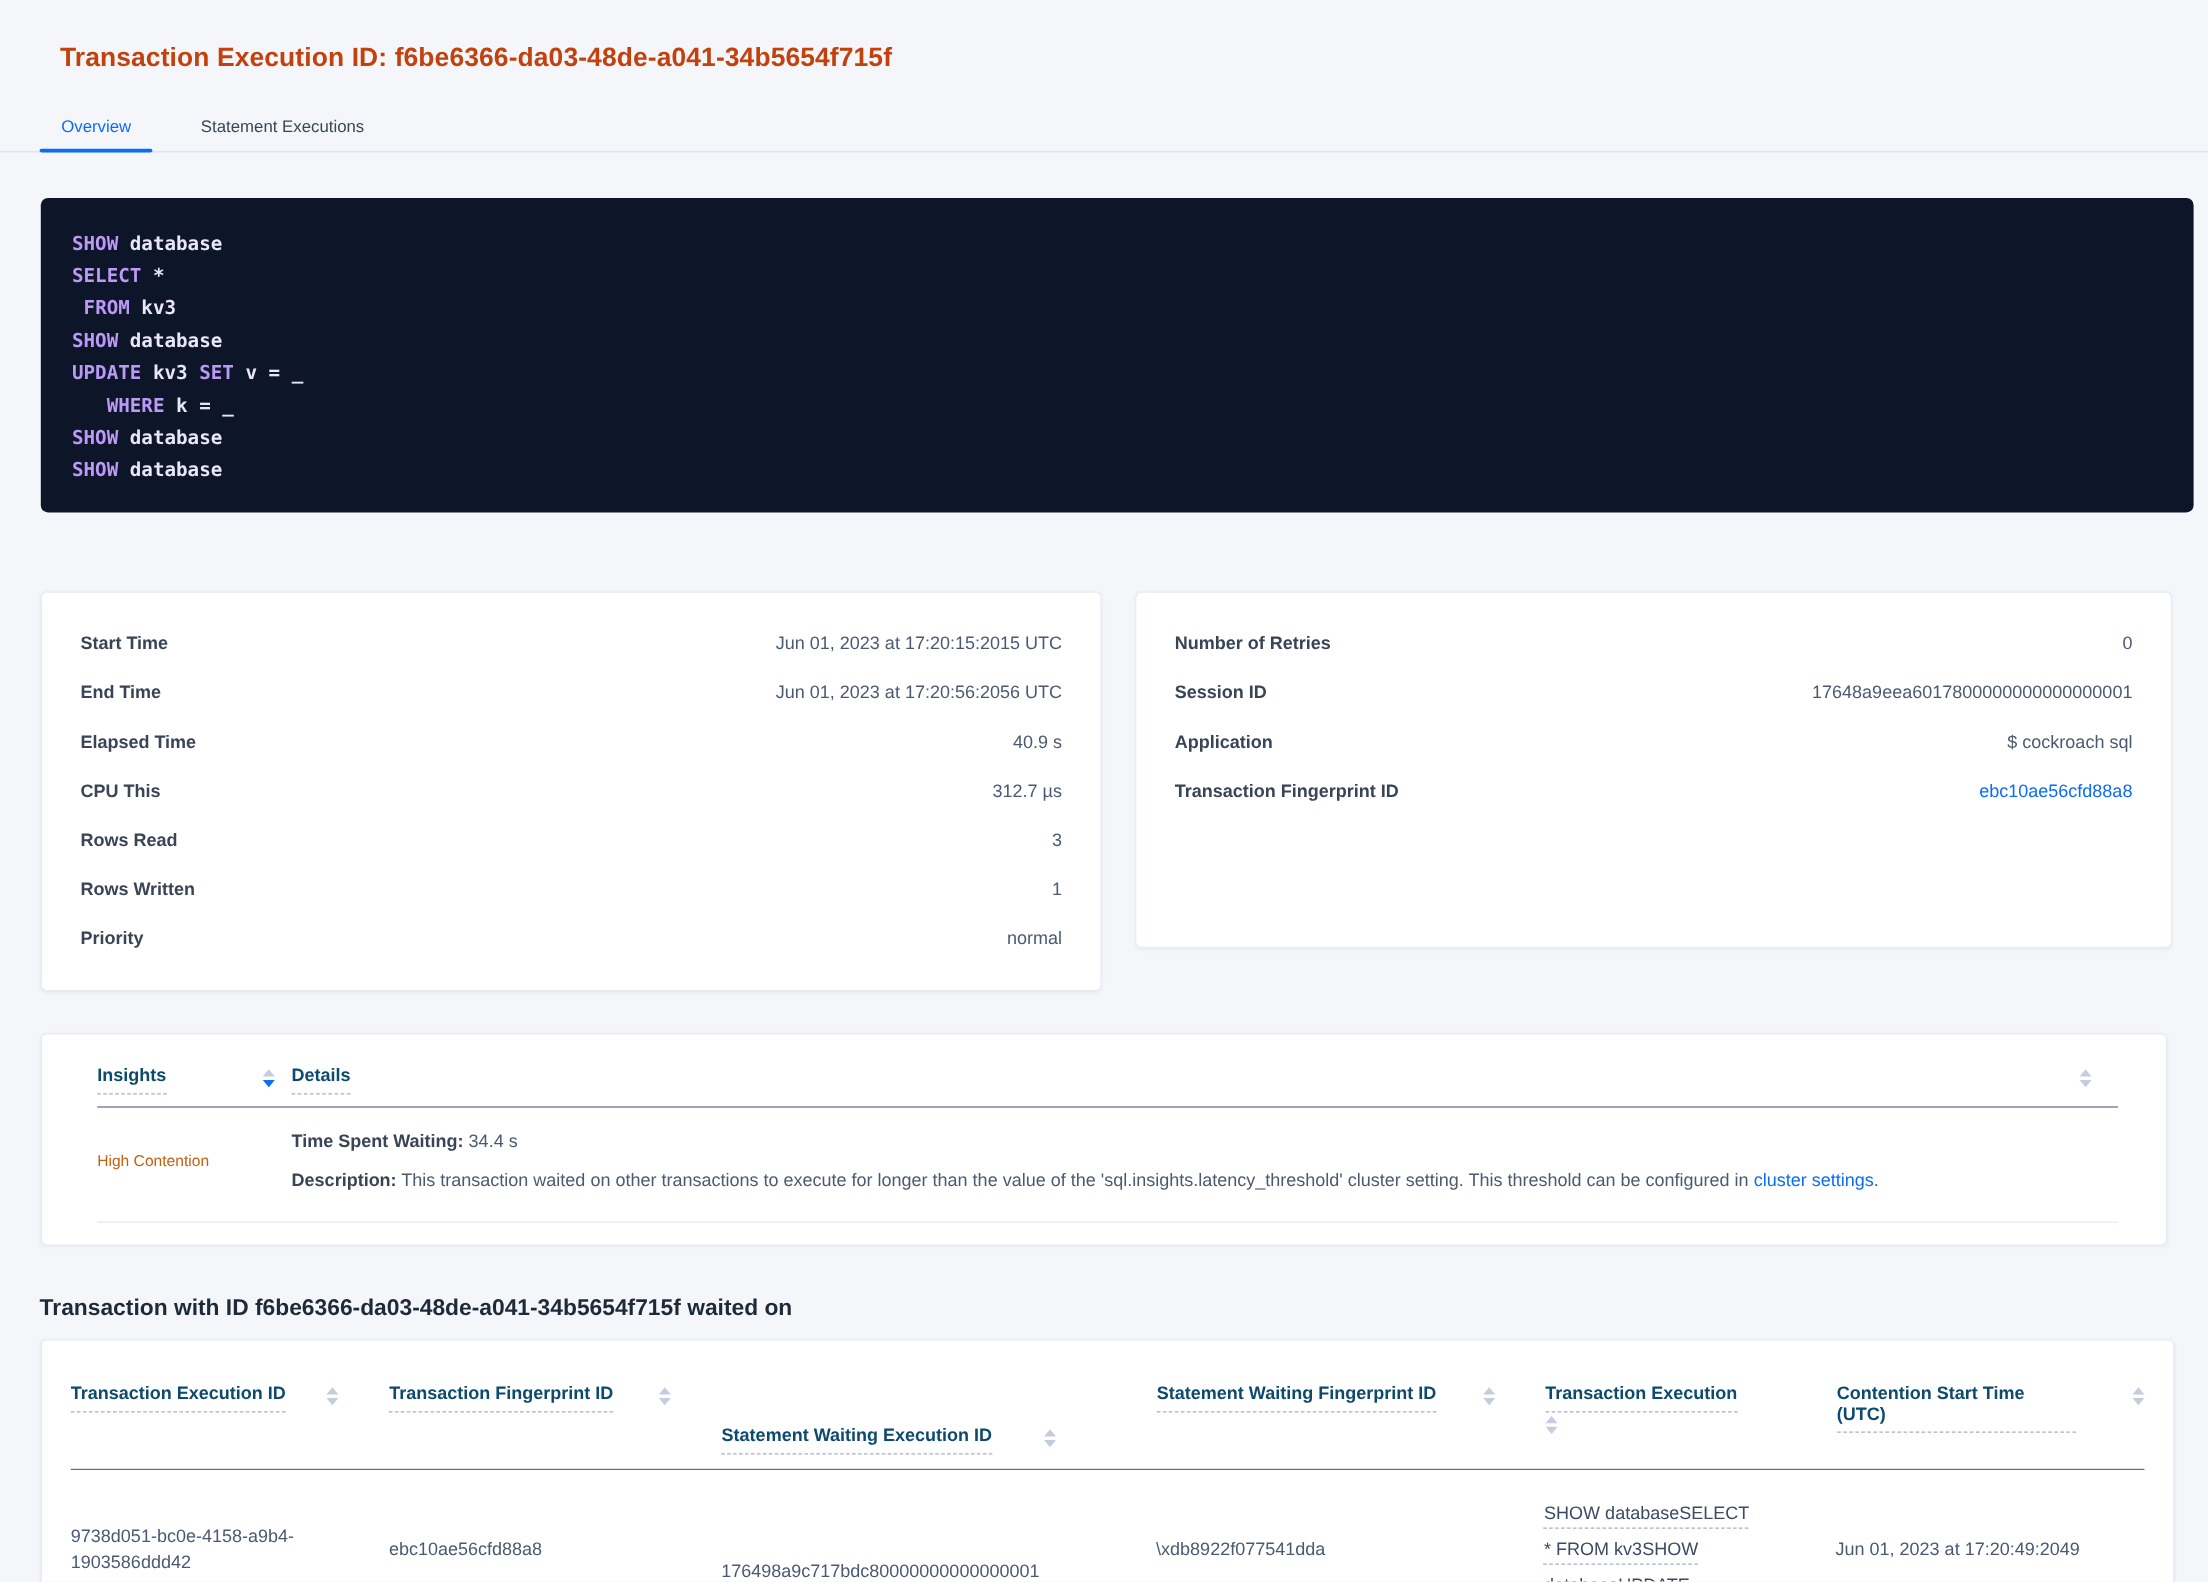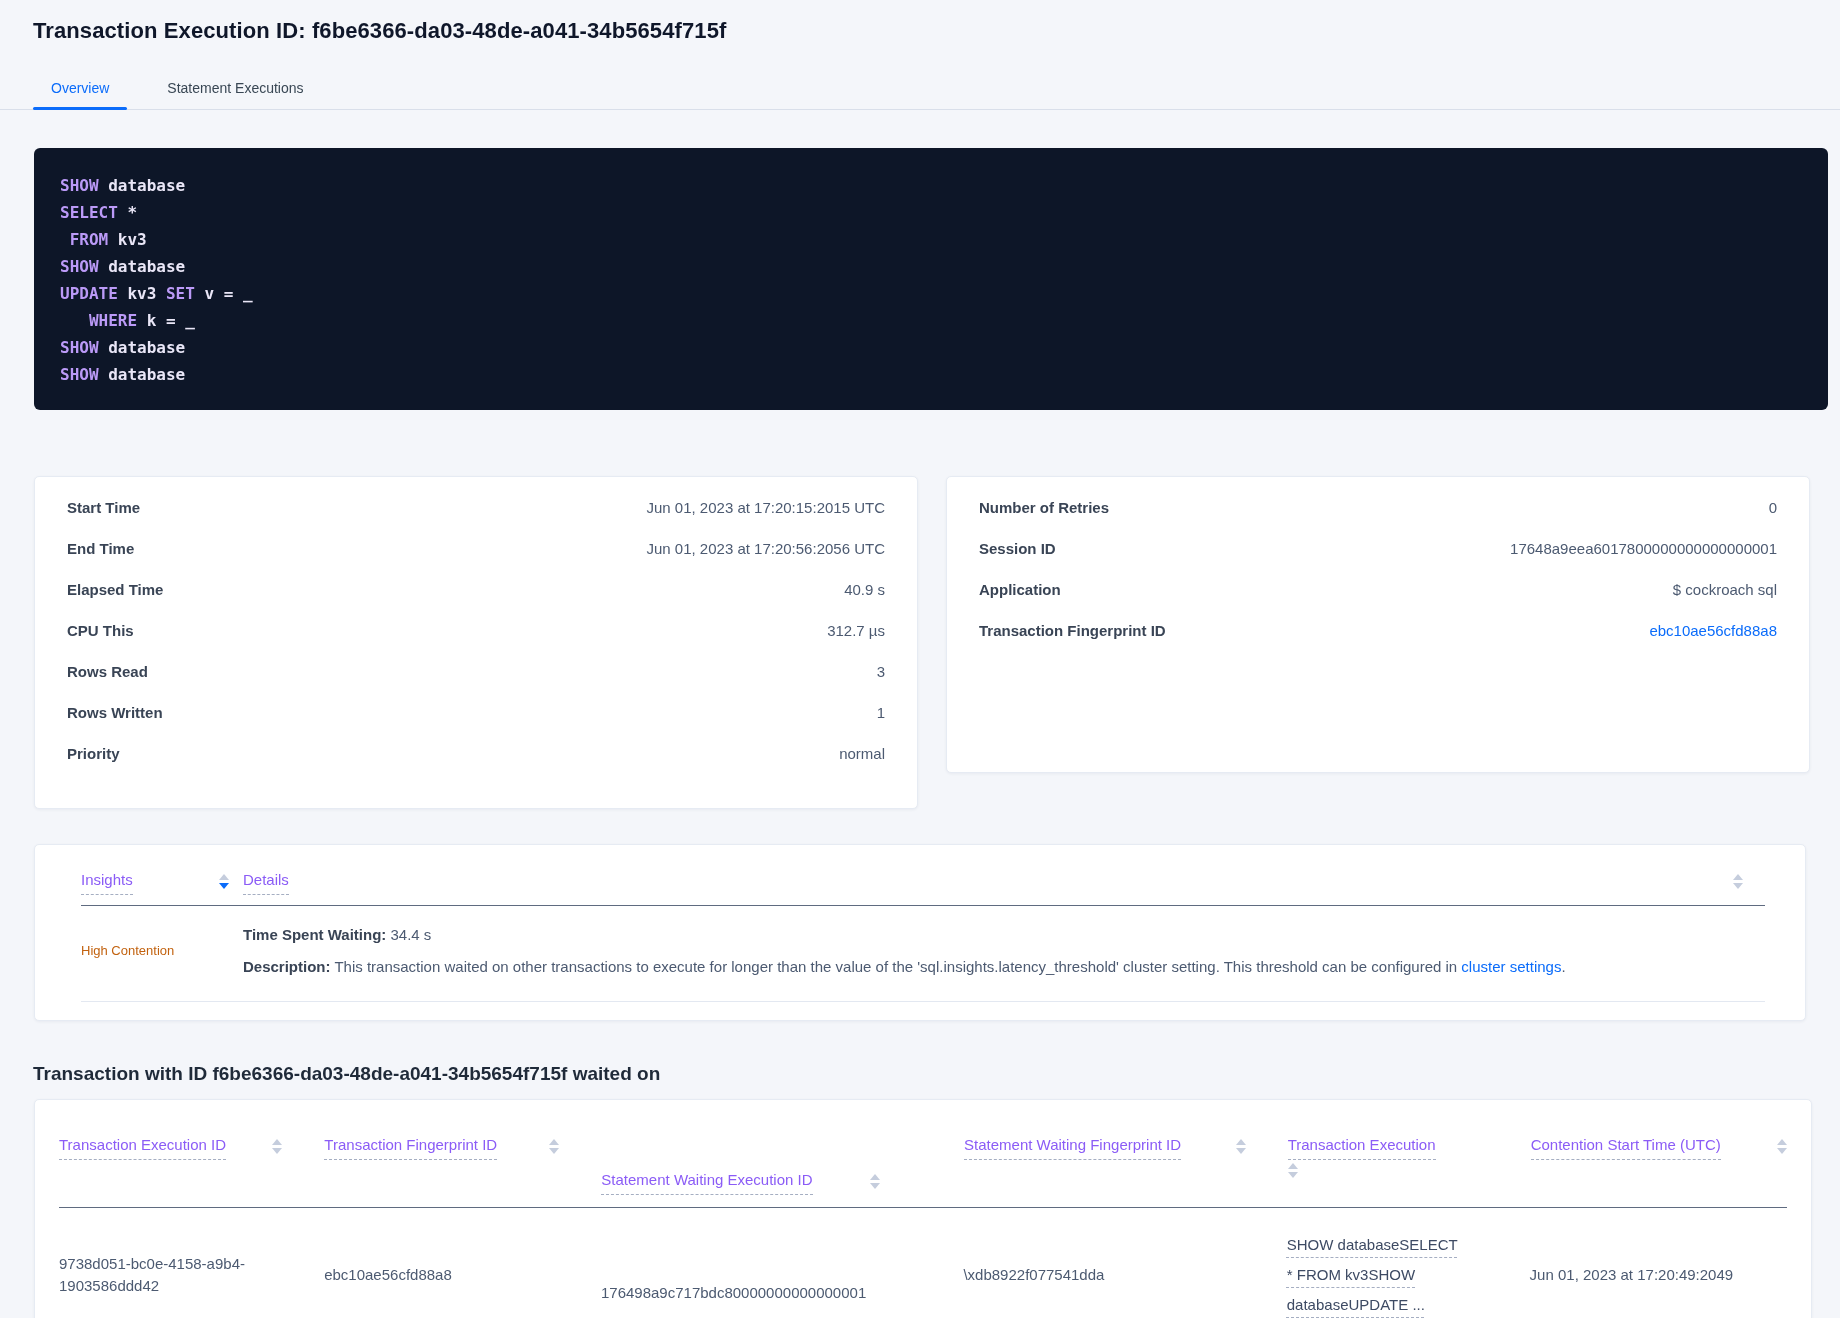--- a/index.html
+++ b/index.html
@@ -7,22 +7,22 @@
   body {
     width: 1840px; height: 1318px; overflow: hidden;
     background: #f4f6fa;
     font-family: "Liberation Sans", sans-serif;
     color: #4c5a71;
   }
   .page { width: 1840px; height: 1318px; position: relative; }
 
   
   .page-title {
-    margin: 0; padding: 18px 30px 0 33px;
-    font-size: 22px; font-weight: bold; color: #0f172a;
+    margin: 17px; padding: 18px 30px 0 33px;
+    font-size: 22px; font-weight: bold; color: #c2410c;
     letter-spacing: 0.1px;
   }
 
   
   .tabbar {
     margin-top: 28px; padding-left: 33px;
     border-bottom: 1px solid #d9dfea;
     display: flex; align-items: flex-end;
   }
   .tab {
@@ -51,31 +51,31 @@
 
   
   .card {
     background: #ffffff; border: 1px solid #e6ebf3; border-radius: 5px;
     box-shadow: 0 1px 3px rgba(40,53,77,0.06);
   }
   .cards-row { margin: 66px 30px 0 34px; display: flex; gap: 28px; align-items: flex-start; }
   .summary-card { padding: 22px 32px; }
   .summary-card.left  { width: 884px; min-height: 333px; }
   .summary-card.right { width: 864px; min-height: 297px; }
-  .kv-row { display: flex; justify-content: space-between; align-items: flex-start; height: 41px; }
+  .kv-row { display: flex; justify-content: space-between; align-items: center; height: 41px; }
   .kv-label { font-size: 15px; font-weight: bold; color: #394455; }
   .kv-value { font-size: 15px; color: #4c5a71; }
   .kv-value.link { color: #0b6cfa; cursor: pointer; }
 
   
   .insights-card { margin: 35px 0 0 34px; width: 1772px; padding: 0 40px 0 46px; }
   .ins-header { display: flex; align-items: flex-start; padding: 26px 0 10px 0; border-bottom: 1px solid #5f6b80; }
   .ins-col1 { width: 162px; display: flex; justify-content: space-between; align-items: flex-start; padding-right: 14px; }
   .th-label {
-    font-size: 15px; font-weight: normal; color: #8b5cf6;
+    font-size: 15px; font-weight: bold; color: #0c4a6e;
     border-bottom: 1px dashed #a5aec2; padding-bottom: 6px; cursor: pointer;
   }
   .sort { display: inline-flex; flex-direction: column; gap: 3px; margin-top: 3px; cursor: pointer; }
   .tri-up   { width: 0; height: 0; border-left: 5px solid transparent; border-right: 5px solid transparent; border-bottom: 6px solid #c5cddd; }
   .tri-down { width: 0; height: 0; border-left: 5px solid transparent; border-right: 5px solid transparent; border-top: 6px solid #c5cddd; }
   .tri-down.active { border-top-color: #0b6cfa; }
   .ins-right-sort { margin-left: auto; margin-right: 22px; }
   .ins-body { display: flex; align-items: stretch; border-bottom: 1px solid #e3e8f1; padding: 18px 0 24px 0; }
   .ins-insight { width: 162px; display: flex; align-items: center; font-size: 13px; color: #c2620f; }
   .ins-details { flex: 1; font-size: 15px; color: #4c5a71; }

